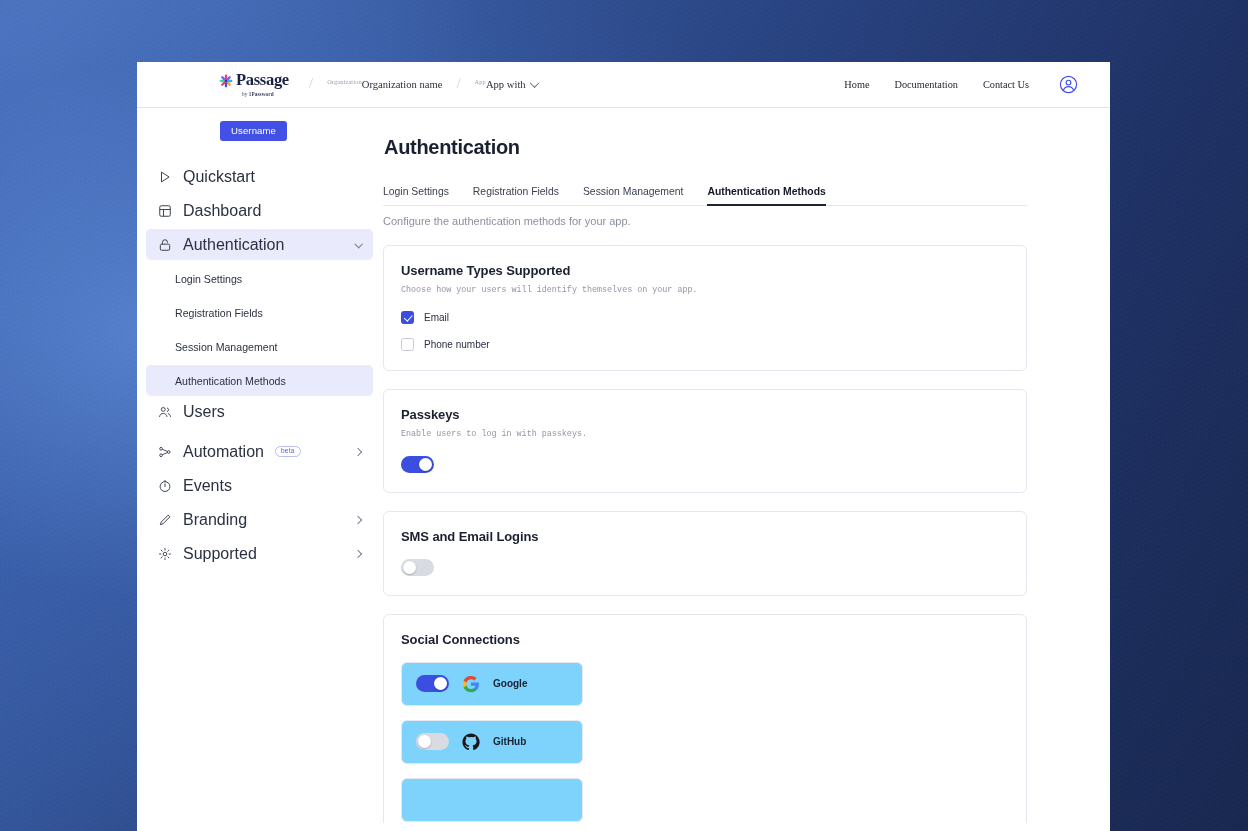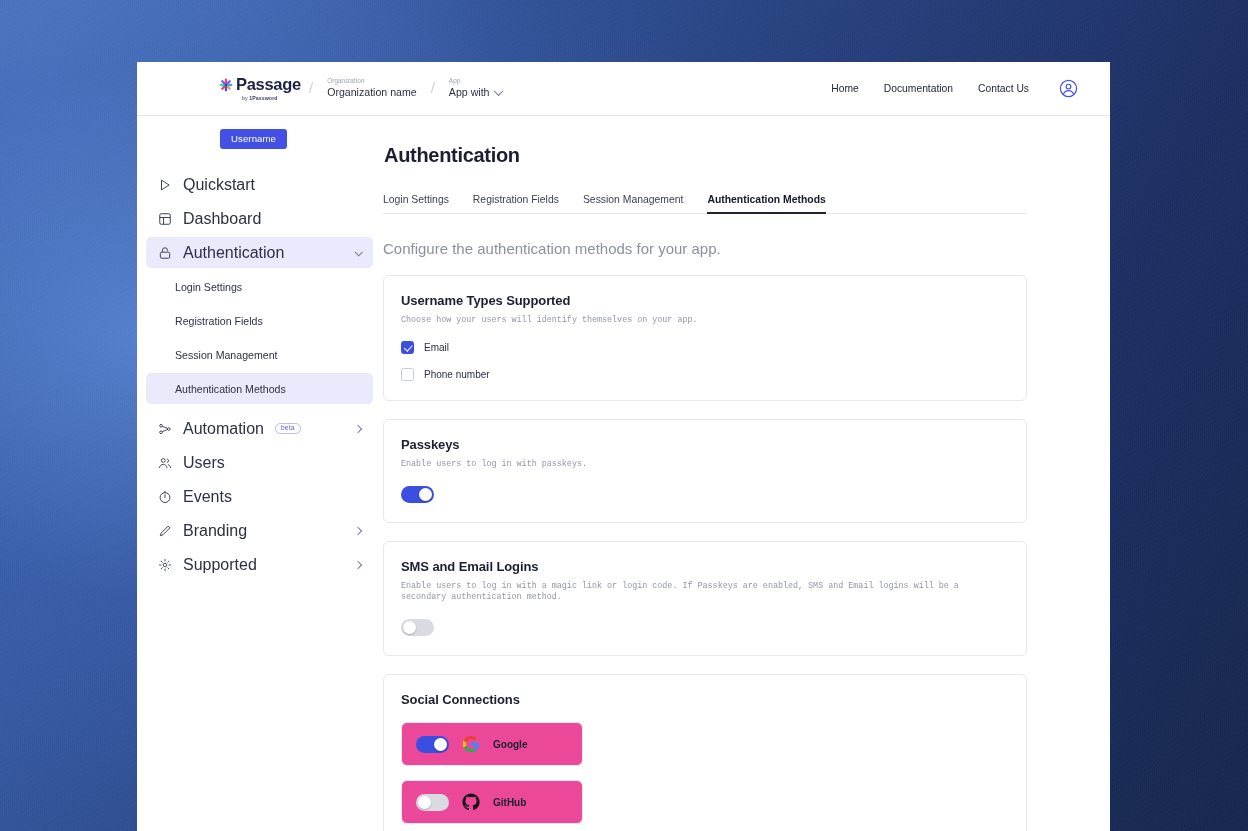--- a/index.html
+++ b/index.html
@@ -39,27 +39,28 @@
     left: 137px;
     top: 62px;
     width: 973px;
     height: 769px;
     background: #ffffff;
     overflow: hidden;
   }
 
   
   .topbar {
-    height: 54px;
+    height: 46px;
     border-bottom: 1px solid #e3e5ec;
     display: flex;
     align-items: center;
     padding: 0 32px 0 0;
     background: #fff;
     position: relative;
+    font-family: Liberation Serif, serif;
   }
 
   .brand {
     display: flex;
     flex-direction: column;
     justify-content: center;
     margin-left: 82px;
     width: 76px;
   }
   .brand-top {
@@ -88,21 +89,21 @@
   .crumb-sep {
     color: #cfd3de;
     font-size: 15px;
     margin: 0 14px;
     font-weight: 300;
     transform: translateY(-1px);
   }
 
   .crumb {
     display: flex;
-    flex-direction: column;
+    flex-direction: row;
     justify-content: center;
     line-height: 1.1;
   }
   .crumb-label {
     font-size: 6.3px;
     color: #9aa0b0;
     letter-spacing: .15px;
     margin-bottom: 2px;
   }
   .crumb-value {
@@ -250,23 +251,23 @@
     position: relative;
     top: 1px;
   }
   .tab.active {
     font-weight: 700;
     color: #15192a;
     border-bottom: 2px solid #20242f;
   }
 
   .page-sub {
-    font-size: 15px;
+    font-size: 11px;
     color: #8b90a0;
-    margin-top: 26px;
+    margin-top: 9px;
   }
 
   .card {
     width: 644px;
     background: #fff;
     border: 1px solid #e6e8ef;
     border-radius: 6px;
     margin-top: 18px;
     padding: 17px 17px 19px;
   }
@@ -343,21 +344,21 @@
   .social-list { margin-top: 15px; display: flex; flex-direction: column; gap: 14px; }
   .social-row {
     width: 182px;
     height: 44px;
     border: 1px solid #e6e8ef;
     border-radius: 6px;
     display: flex;
     align-items: center;
     gap: 13px;
     padding: 0 14px;
-    background: #ec4899;
+    background: #7dd3fc;
   }
   .social-icon { width: 18px; height: 18px; flex:none; display:block; }
   .social-name { font-size: 10px; font-weight: 700; color: #1b2030; }
 </style>
 </head>
 <body>
 
 <div class="bg-noise"></div>
 
 <div class="app-window">
@@ -455,39 +456,39 @@
             <span class="sub-label">Registration Fields</span>
           </div>
           <div class="sub-item">
             <span class="sub-label">Session Management</span>
           </div>
           <div class="sub-item active">
             <span class="sub-label">Authentication Methods</span>
           </div>
         </div>
 
+        <div class="nav-item">
+          <svg class="nav-icon" viewBox="0 0 24 24" fill="none">
+            <circle cx="9" cy="7.6" r="3.3" stroke="#3b4152" stroke-width="1.6"></circle>
+            <path d="M2.6 19.8c.7-3.5 3.3-5.4 6.4-5.4s5.7 1.9 6.4 5.4" stroke="#3b4152" stroke-width="1.6" stroke-linecap="round"></path>
+            <path d="M16 5.2a3.1 3.1 0 0 1 0 5.9M17.6 14.9c2.2.6 3.5 2.3 4 4.9" stroke="#3b4152" stroke-width="1.6" stroke-linecap="round"></path>
+          </svg>
+          <span class="nav-label">Users</span>
+        </div>
+
         <div class="nav-item" style="margin-top:9px;">
           <svg class="nav-icon" viewBox="0 0 24 24" fill="none">
             <circle cx="5.2" cy="6.4" r="2.3" stroke="#3b4152" stroke-width="1.6"></circle>
             <circle cx="5.2" cy="17.6" r="2.3" stroke="#3b4152" stroke-width="1.6"></circle>
             <circle cx="18.4" cy="12" r="2.3" stroke="#3b4152" stroke-width="1.6"></circle>
             <path d="M7.4 7.4 16.2 11M7.4 16.6 16.2 13" stroke="#3b4152" stroke-width="1.6"></path>
           </svg>
           <span class="nav-label">Automation</span>
           <span class="nav-beta">beta</span>
           <i class="nav-caret"></i>
-        </div>
-
-        <div class="nav-item">
-          <svg class="nav-icon" viewBox="0 0 24 24" fill="none">
-            <circle cx="9" cy="7.6" r="3.3" stroke="#3b4152" stroke-width="1.6"></circle>
-            <path d="M2.6 19.8c.7-3.5 3.3-5.4 6.4-5.4s5.7 1.9 6.4 5.4" stroke="#3b4152" stroke-width="1.6" stroke-linecap="round"></path>
-            <path d="M16 5.2a3.1 3.1 0 0 1 0 5.9M17.6 14.9c2.2.6 3.5 2.3 4 4.9" stroke="#3b4152" stroke-width="1.6" stroke-linecap="round"></path>
-          </svg>
-          <span class="nav-label">Users</span>
         </div>
 
         <div class="nav-item">
           <svg class="nav-icon" viewBox="0 0 24 24" fill="none">
             <circle cx="12" cy="13" r="8.4" stroke="#3b4152" stroke-width="1.7"></circle>
             <path d="M12 13V8.4" stroke="#3b4152" stroke-width="1.7" stroke-linecap="round"></path>
             <path d="M12 4.6V2.4" stroke="#3b4152" stroke-width="1.7" stroke-linecap="round"></path>
             <path d="M12 4.8a8.2 8.2 0 0 0-5.8 14 8.2 8.2 0 0 1 5.8-14z" fill="#3b4152"></path>
           </svg>
           <span class="nav-label">Events</span>
@@ -544,21 +545,20 @@
       <div class="card">
         <div class="card-title">Passkeys</div>
         <div class="card-desc">Enable users to log in with passkeys.</div>
         <div class="toggle on toggle-standalone">
           <span class="knob"></span>
         </div>
       </div>
 
       <div class="card">
         <div class="card-title">SMS and Email Logins</div>
-        <div class="card-desc">Enable users to log in with a magic link or login code. If Passkeys are enabled, SMS and Email logins will be a secondary authentication method.</div>
         <div class="toggle toggle-standalone">
           <span class="knob"></span>
         </div>
       </div>
 
       <div class="card">
         <div class="card-title">Social Connections</div>
 
         <div class="social-list">
 

